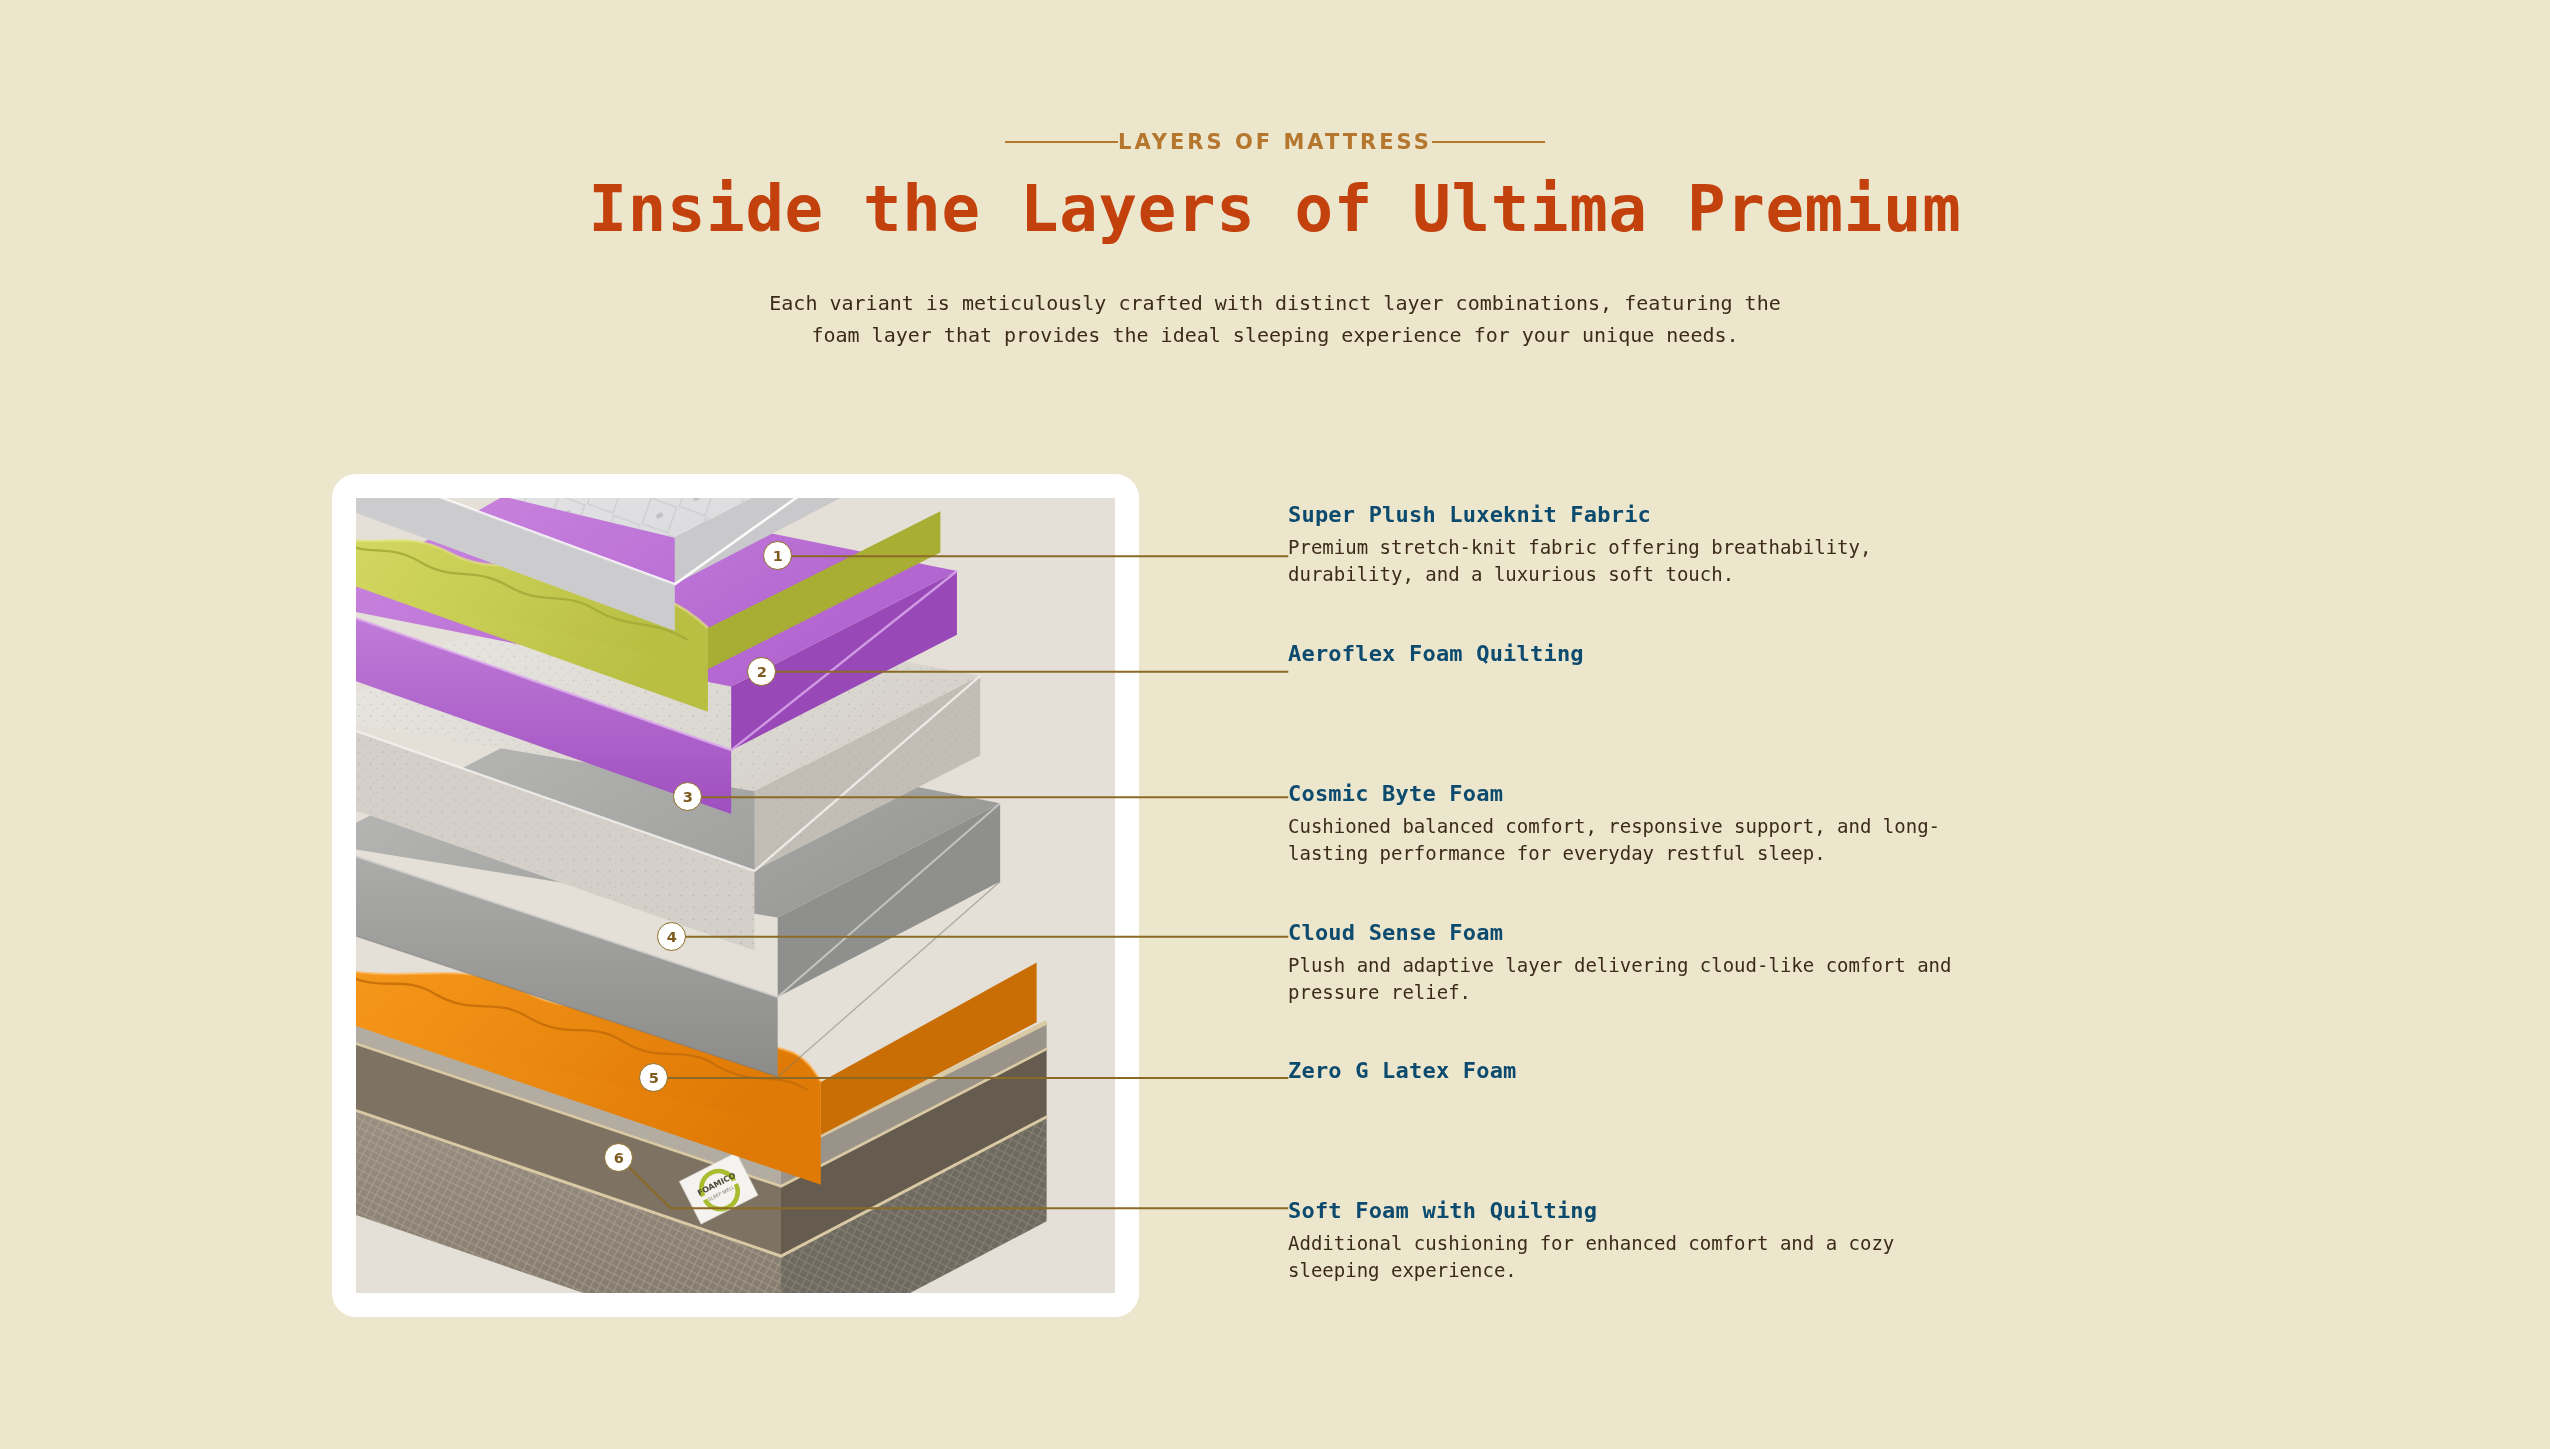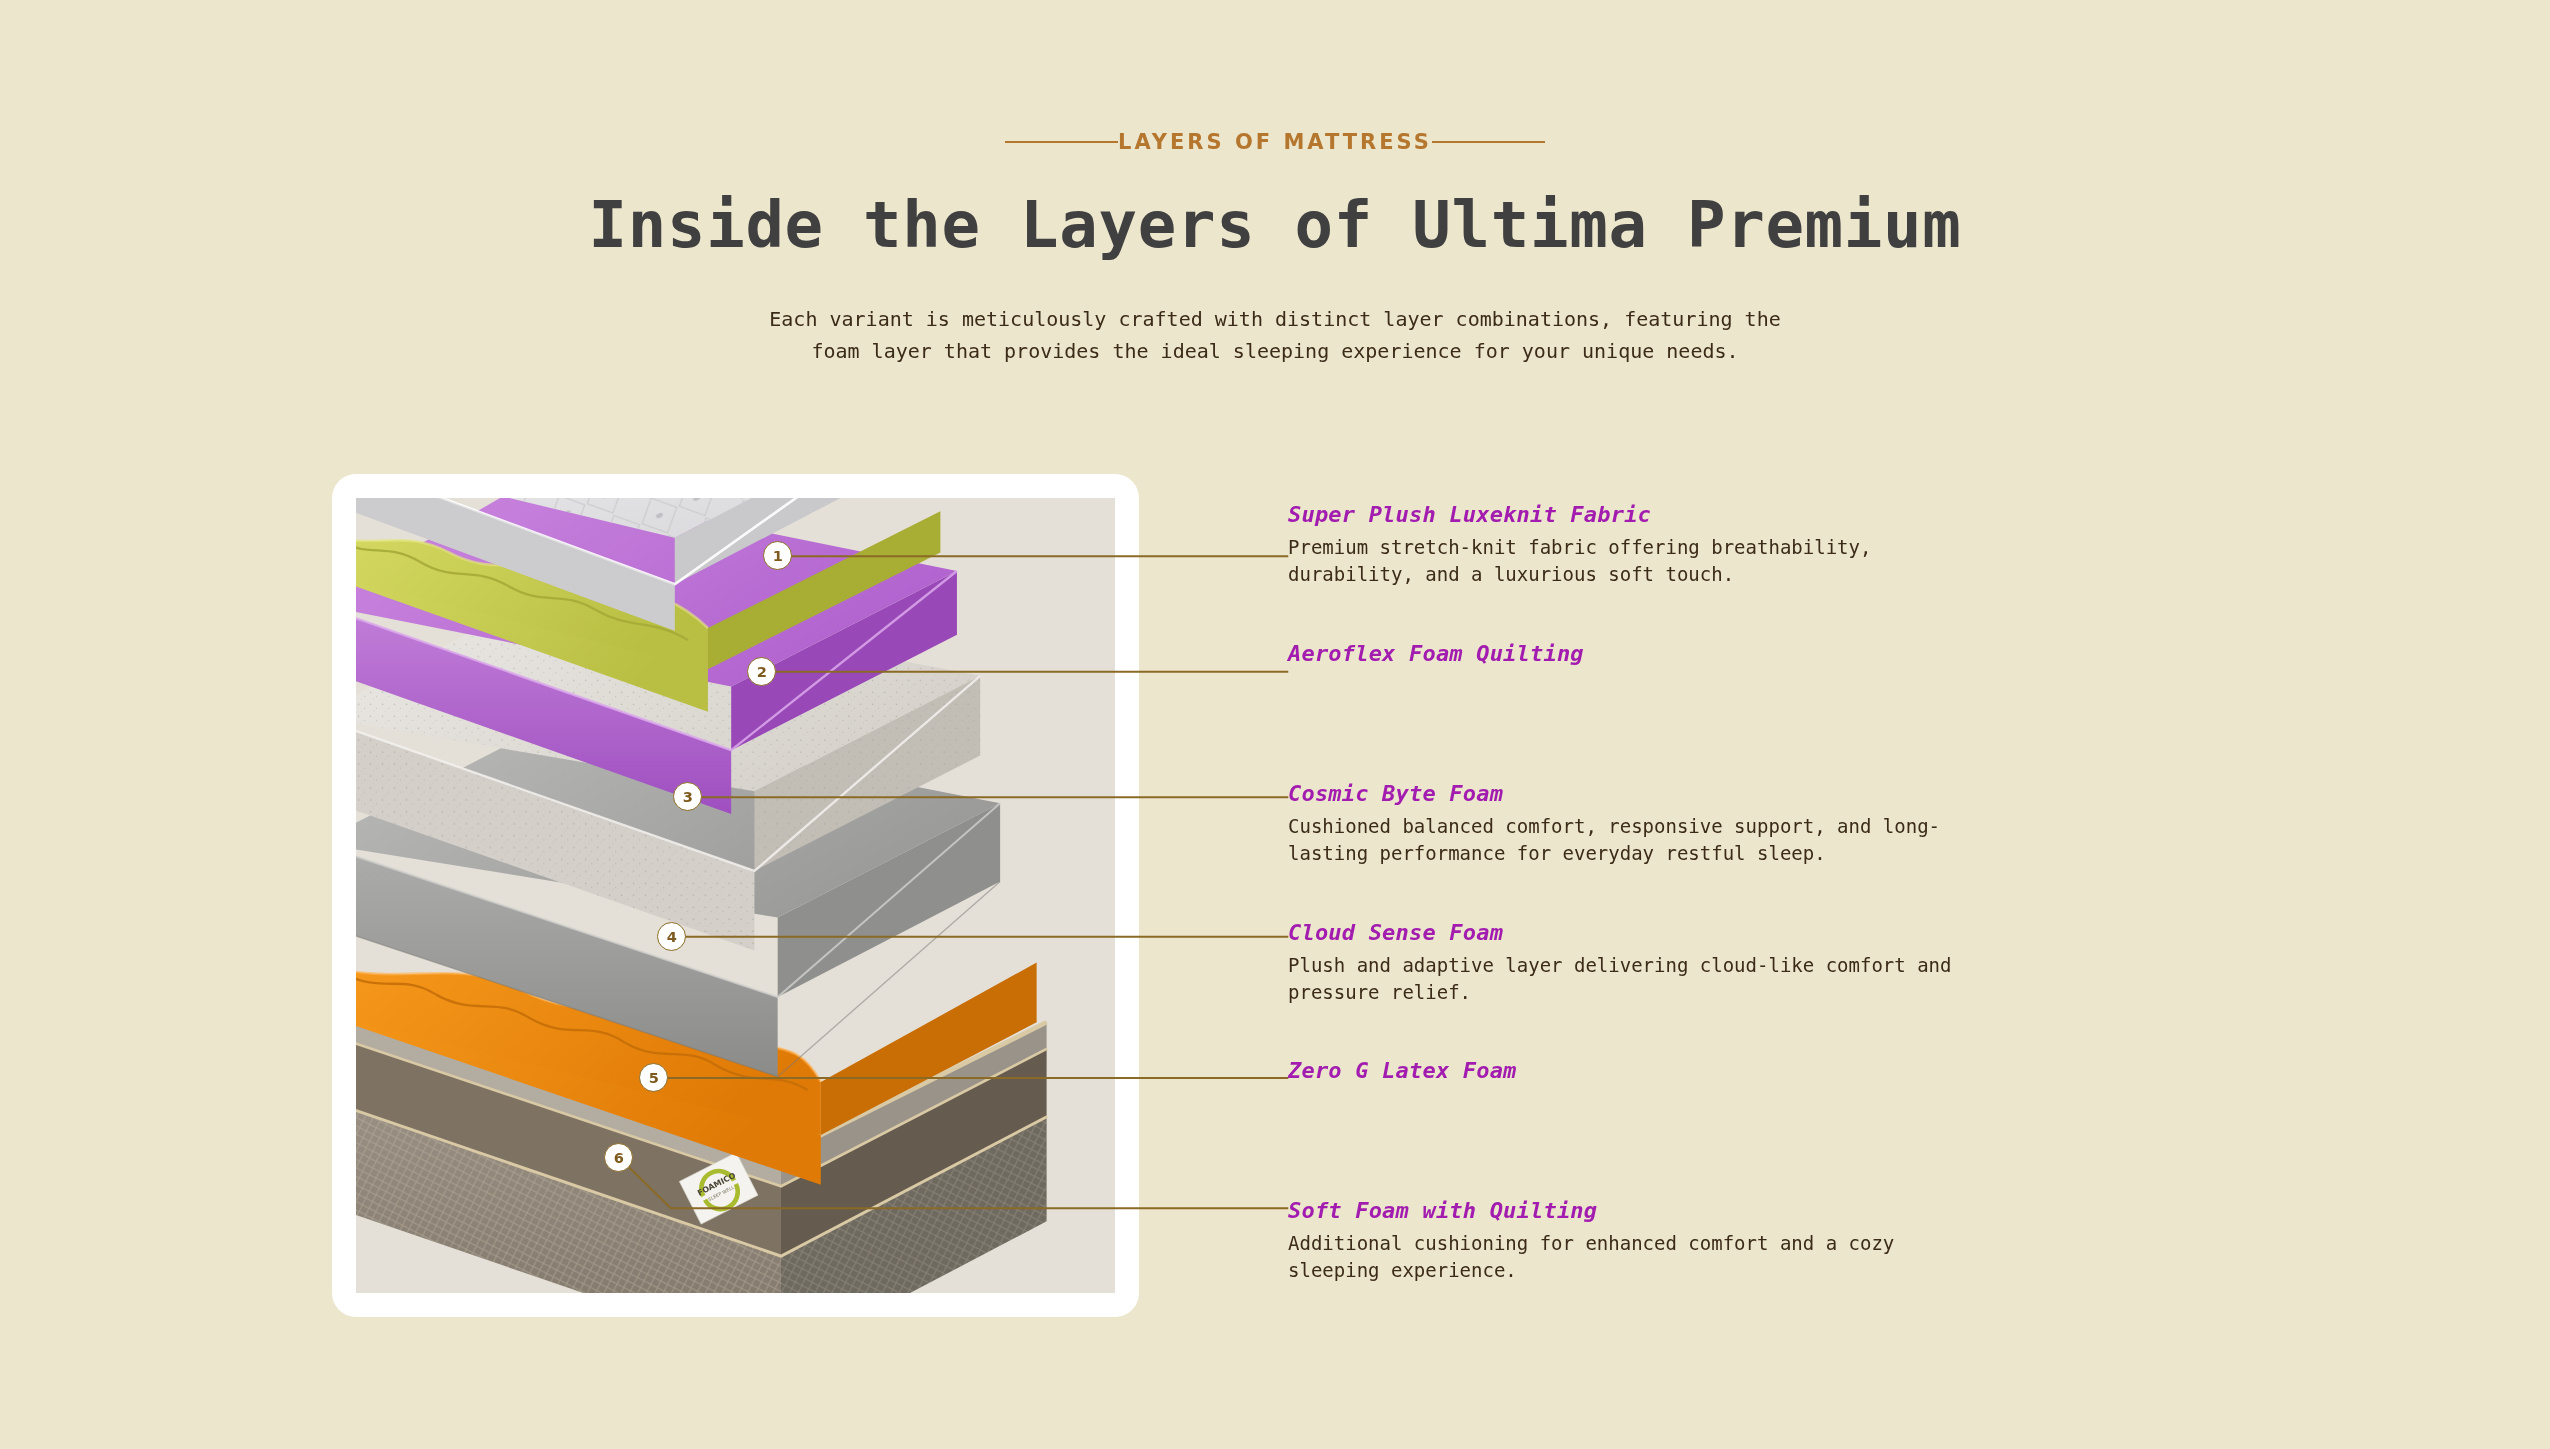--- a/index.html
+++ b/index.html
@@ -37,23 +37,23 @@
     font-size: 21px;
     font-weight: 700;
     letter-spacing: 3px;
     color: #b5762e;
     white-space: nowrap;
   }
   .page-title {
     font-family: "DejaVu Sans Mono", monospace;
     font-size: 64px;
     font-weight: 700;
-    color: #404040;
+    color: #c2410c;
     letter-spacing: 0.7px;
-    margin-top: 38px;
+    margin-top: 22px;
     line-height: 1.06;
   }
   .page-subtitle {
     font-family: "DejaVu Sans Mono", monospace;
     font-size: 20px;
     color: #3b2b18;
     line-height: 1.62;
     margin-top: 36px;
     letter-spacing: 0px;
     white-space: pre-line;
@@ -134,24 +134,23 @@
   }
   .layer-item {
     position: absolute;
     left: 0;
     width: 963px;
   }
   .layer-title {
     font-family: "DejaVu Sans Mono", monospace;
     font-size: 22px;
     font-weight: 700;
-    color: #a21caf;
+    color: #0c4a6e;
     letter-spacing: 0.2px;
     margin: 0 0 6.6px 0;
-    font-style: italic;
   }
   .layer-desc {
     font-family: "DejaVu Sans Mono", monospace;
     font-size: 19px;
     color: #3b2b18;
     line-height: 1.42;
     margin: 0;
     letter-spacing: 0px;
     white-space: pre-line;
   }

